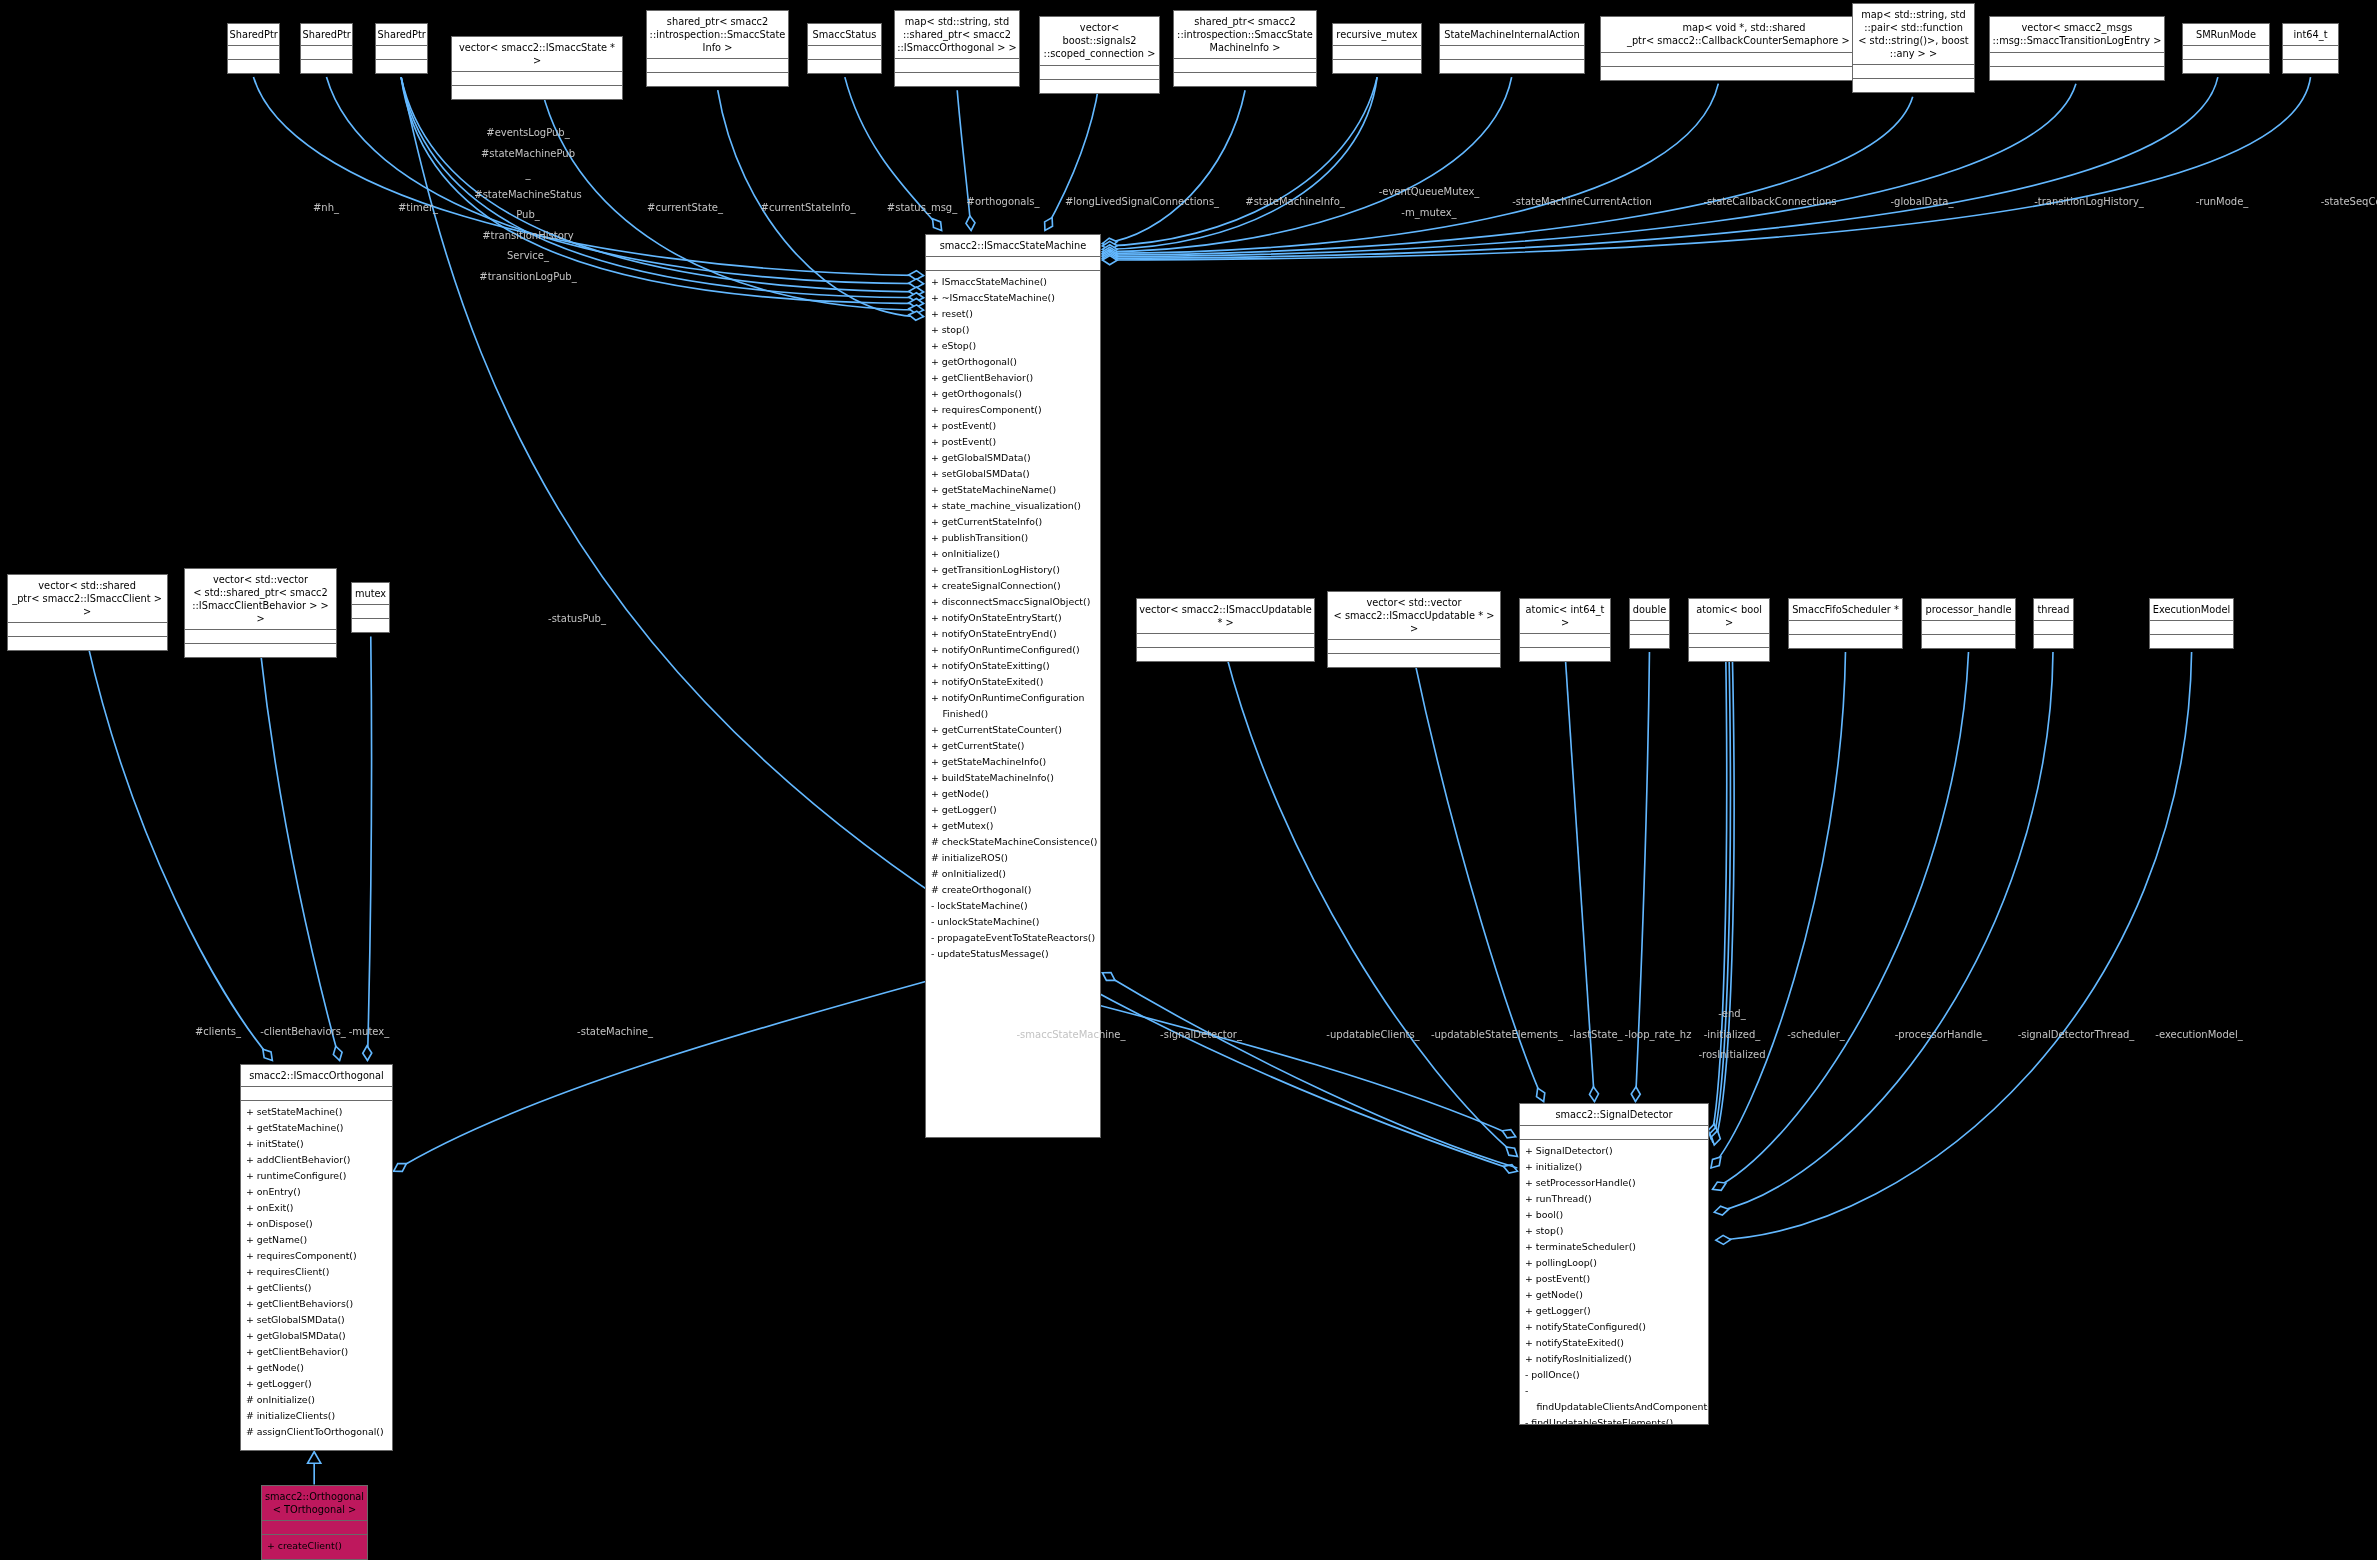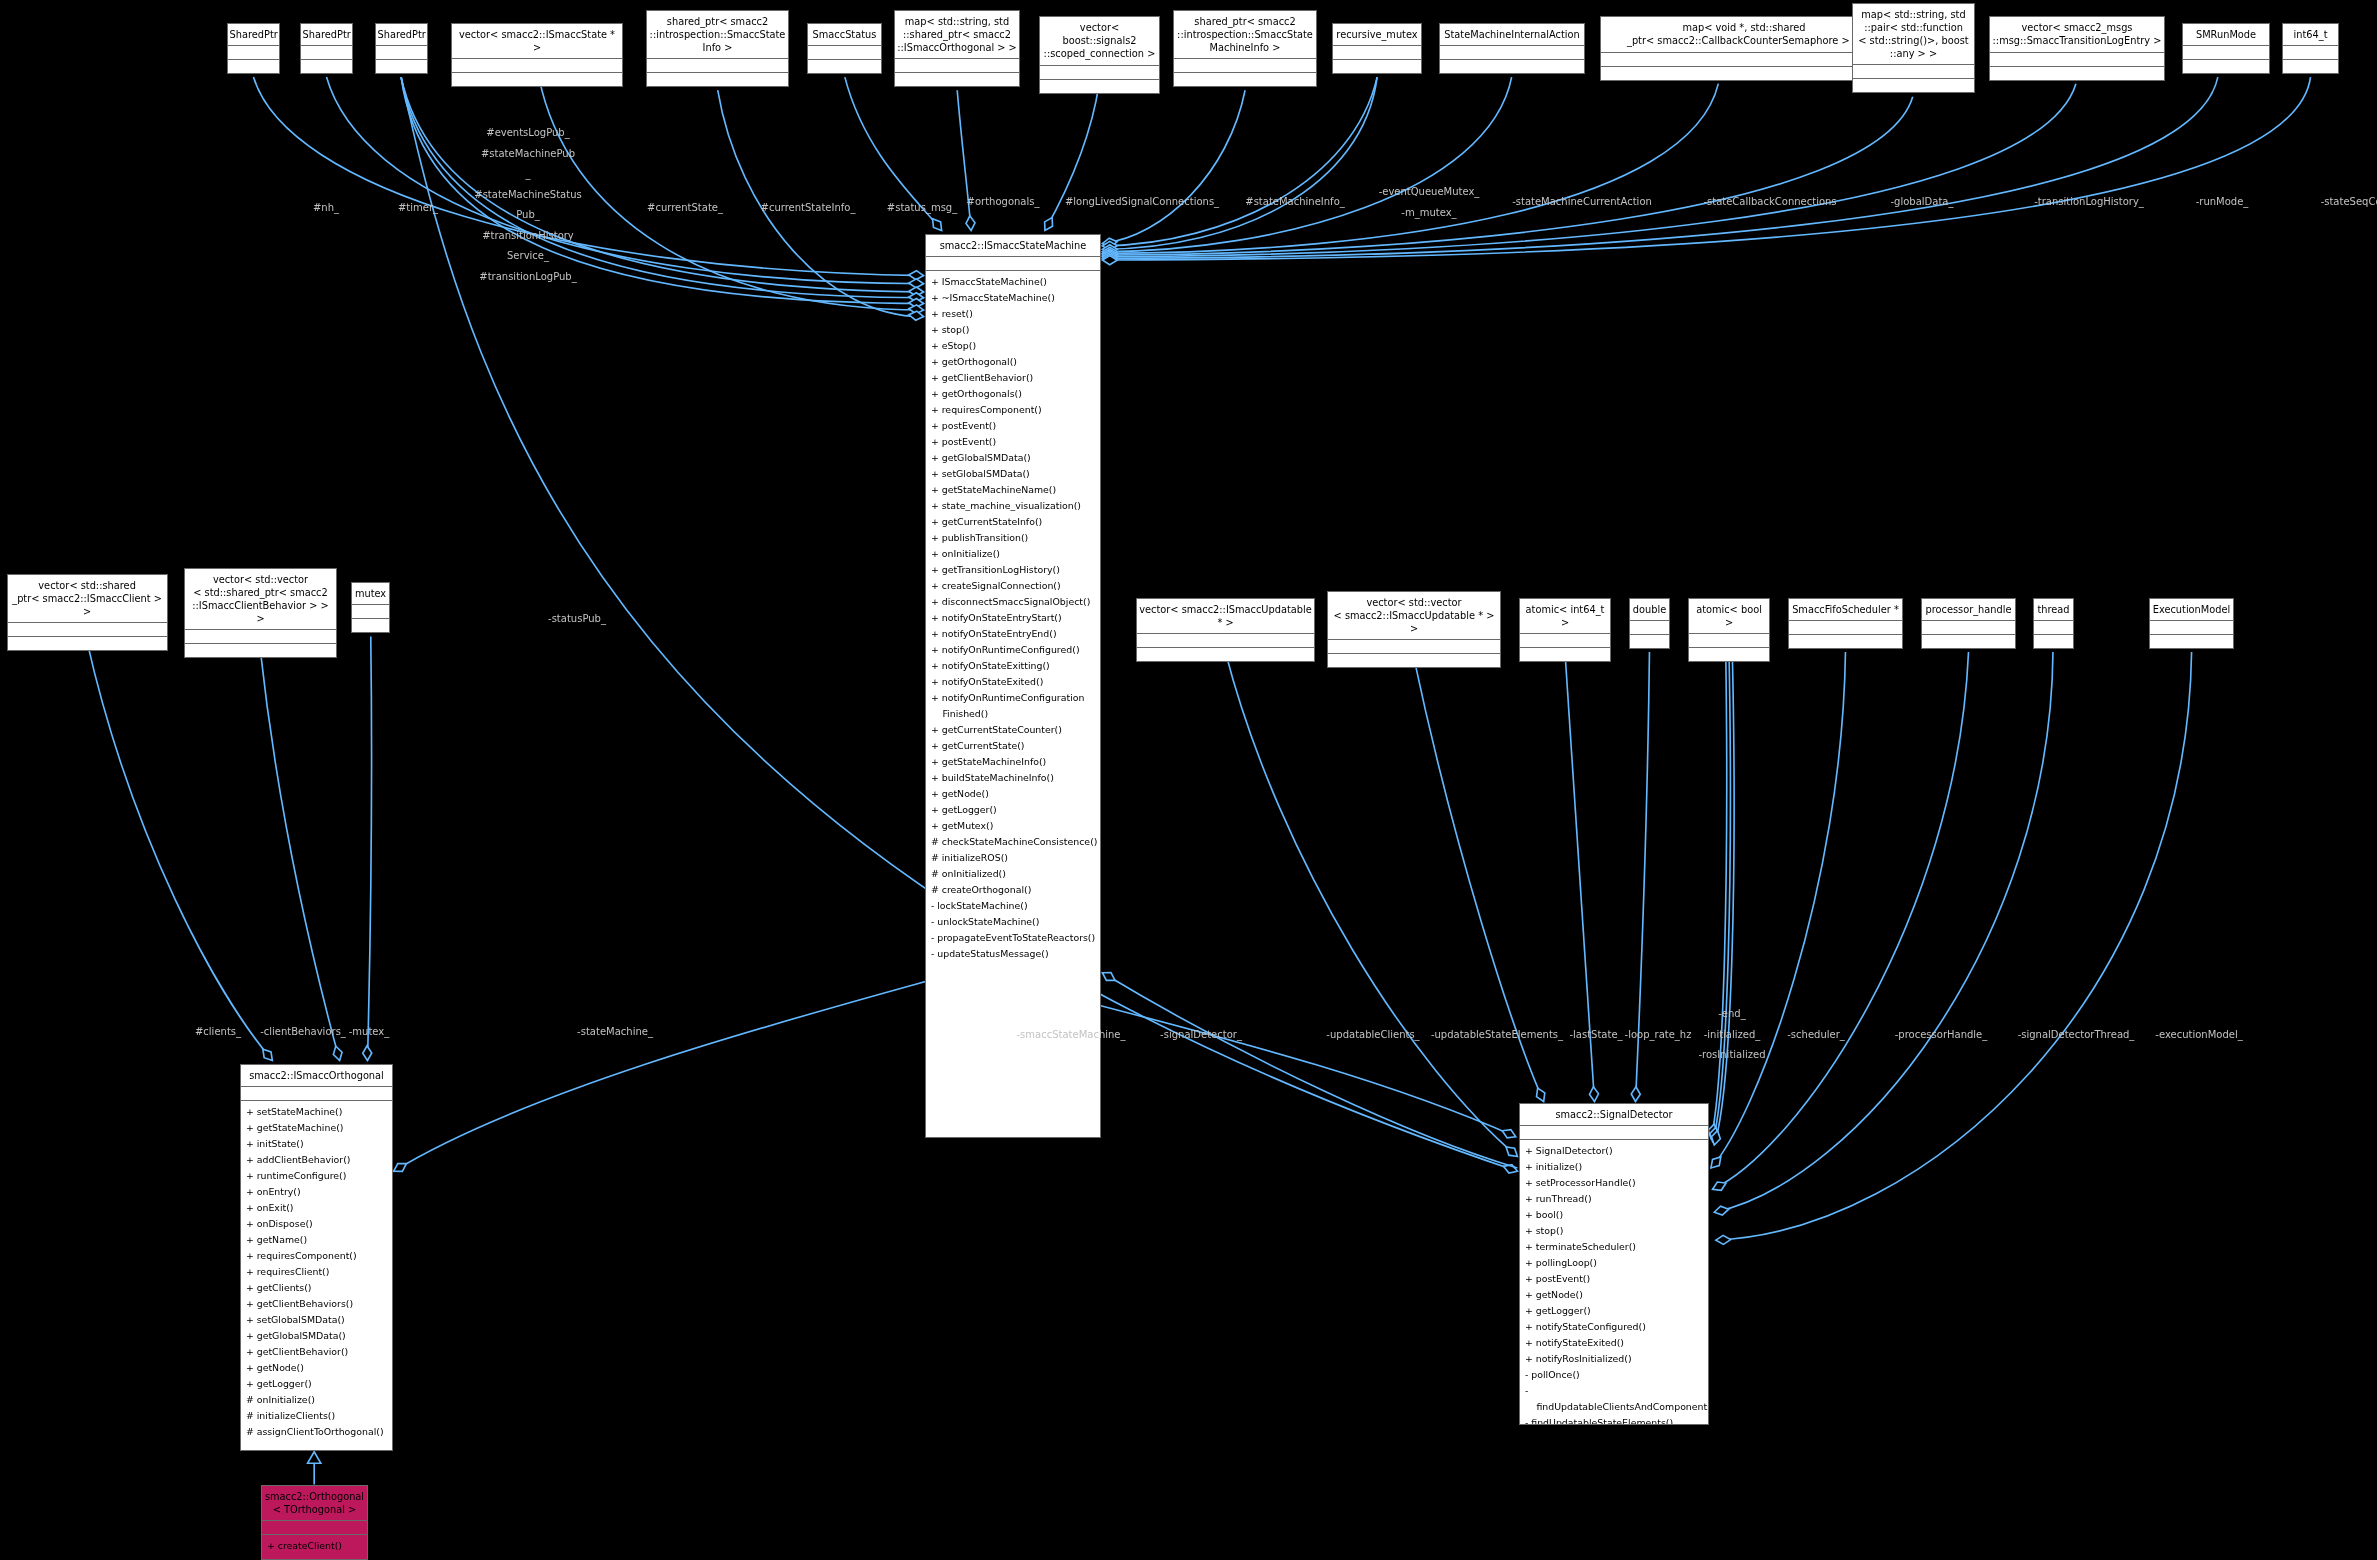--- a/index.html
+++ b/index.html
@@ -108,21 +108,21 @@
     <div class="node" style="left: 300px; top: 23px; width: 53px;">
       <div class="title">SharedPtr</div>
       <div class="comp attrs"></div>
       <div class="comp methods"></div>
     </div>
     <div class="node" style="left: 375px; top: 23px; width: 53px;">
       <div class="title">SharedPtr</div>
       <div class="comp attrs"></div>
       <div class="comp methods"></div>
     </div>
-    <div class="node" style="left: 451px; top: 23px; width: 172px;">
+    <div class="node" style="left: 451px; top: 36px; width: 172px;">
       <div class="title">vector&lt; smacc2::ISmaccState * &gt;</div>
       <div class="comp attrs"></div>
       <div class="comp methods"></div>
     </div>
     <div class="node" style="left: 646px; top: 9.8px; width: 143px;">
       <div class="title">shared_ptr&lt; smacc2
 ::introspection::SmaccState
 Info &gt;</div>
       <div class="comp attrs"></div>
       <div class="comp methods"></div>

